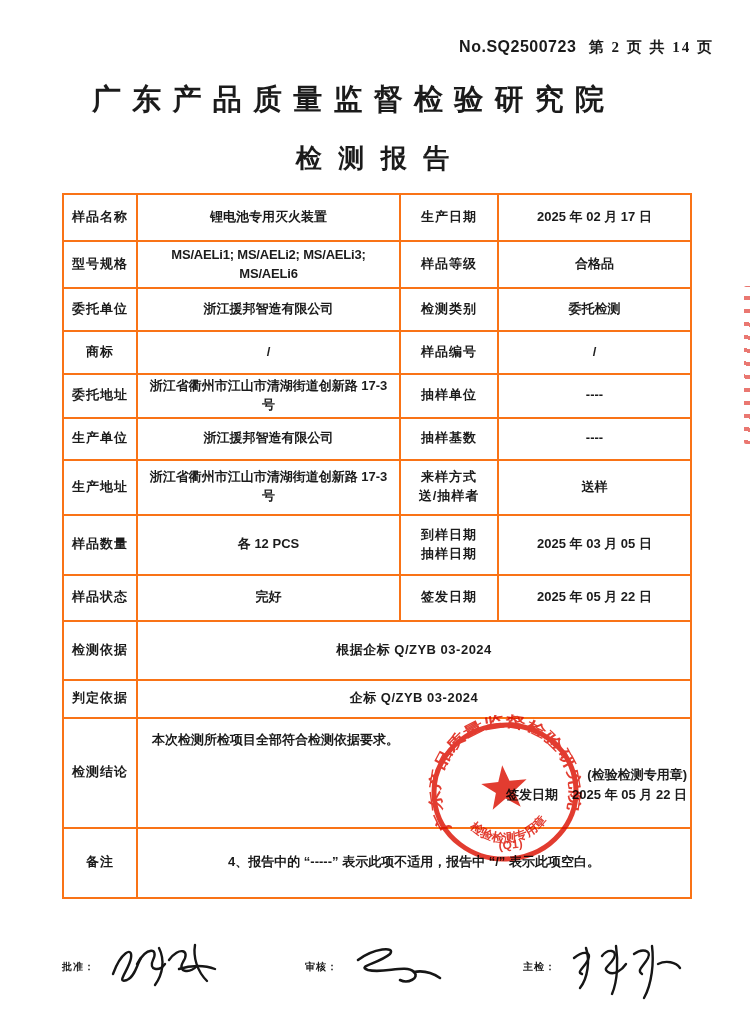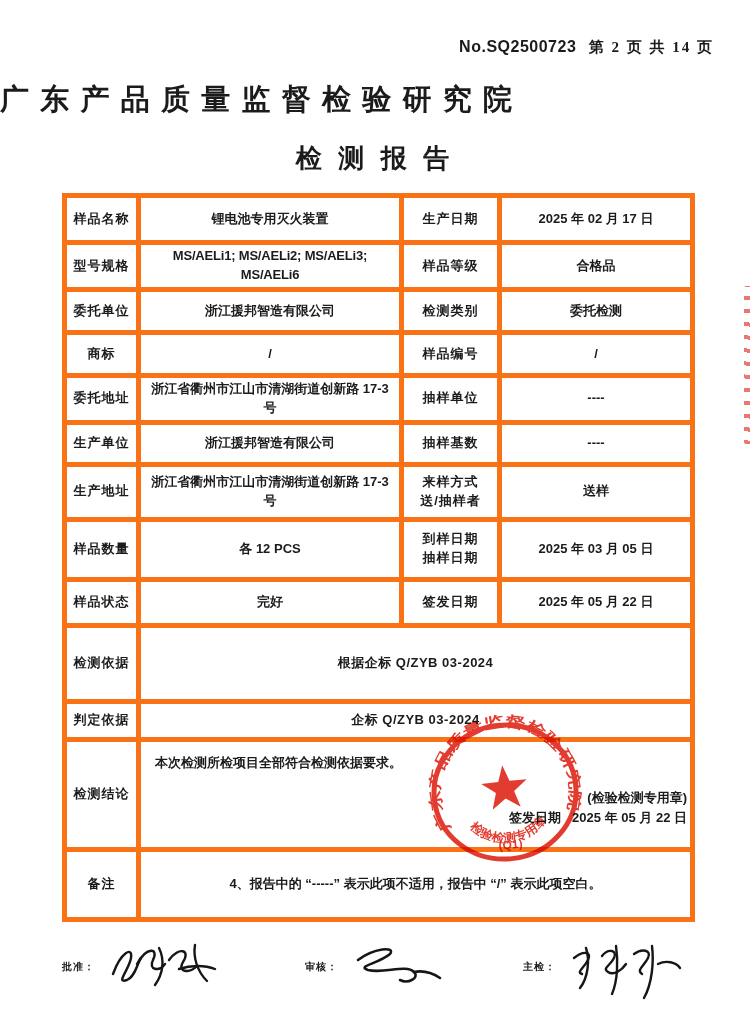--- a/index.html
+++ b/index.html
@@ -7,36 +7,36 @@
     width:750px;height:1024px;position:relative;overflow:hidden;
     background:#ffffff;color:#1b1b1b;
     font-family:"Liberation Sans","DejaVu Sans",sans-serif;
   }
   
   .hdr{position:absolute;top:38px;right:36px;white-space:nowrap;font-weight:700}
   .hdr .no{font-size:16px;letter-spacing:.5px}
   .hdr .pg{font-size:15px;margin-left:8px;font-family:"Liberation Serif","DejaVu Serif",serif;letter-spacing:2px}
   
   .org-title{
-    position:absolute;top:80px;left:0;width:606px;text-align:left;
+    position:absolute;top:80px;left:0;width:606px;text-align:right;
     font-family:"Liberation Serif","DejaVu Serif",serif;
     font-size:29px;font-weight:700;letter-spacing:2px;white-space:nowrap;
   }
   .report-title{
     position:absolute;top:141px;left:0;width:750px;text-align:center;
     font-family:"Liberation Serif","DejaVu Serif",serif;
     font-size:26px;font-weight:700;letter-spacing:5px;
   }
   
   table.report{
     position:absolute;left:62px;top:193px;width:628px;
     border-collapse:collapse;table-layout:fixed;
   }
   table.report td{
-    border:5px solid #f97316;
+    border:2px solid #f97316;
     font-size:13px;font-weight:700;line-height:1.45;
     text-align:center;vertical-align:middle;
     padding:2px 4px;white-space:pre-line;overflow:hidden;
   }
   td.lbl{letter-spacing:1px}
   td.leftv{text-align:left;padding-left:12px;letter-spacing:.5px}
   td.tight{font-size:12px;letter-spacing:-.2px}
   td.concl-cell{position:relative;padding:0;vertical-align:top;text-align:left}
   .concl-text{position:absolute;top:12px;left:14px;white-space:nowrap}
   .issue-label{position:absolute;top:67px;left:368px;white-space:nowrap}
@@ -130,21 +130,21 @@
     <td class="lbl">到样日期
 抽样日期</td>
     <td>2025 年 03 月 05 日</td>
   </tr>
   <tr style="height:46px">
     <td class="lbl">样品状态</td>
     <td>完好</td>
     <td class="lbl">签发日期</td>
     <td>2025 年 05 月 22 日</td>
   </tr>
-  <tr style="height:76px">
+  <tr style="height:59px">
     <td class="lbl">检测依据</td>
     <td class="leftv" colspan="3">根据企标 Q/ZYB 03-2024</td>
   </tr>
   <tr style="height:38px">
     <td class="lbl">判定依据</td>
     <td class="leftv" colspan="3">企标 Q/ZYB 03-2024</td>
   </tr>
   <tr style="height:110px">
     <td class="lbl">检测结论</td>
     <td class="concl-cell" colspan="3">

